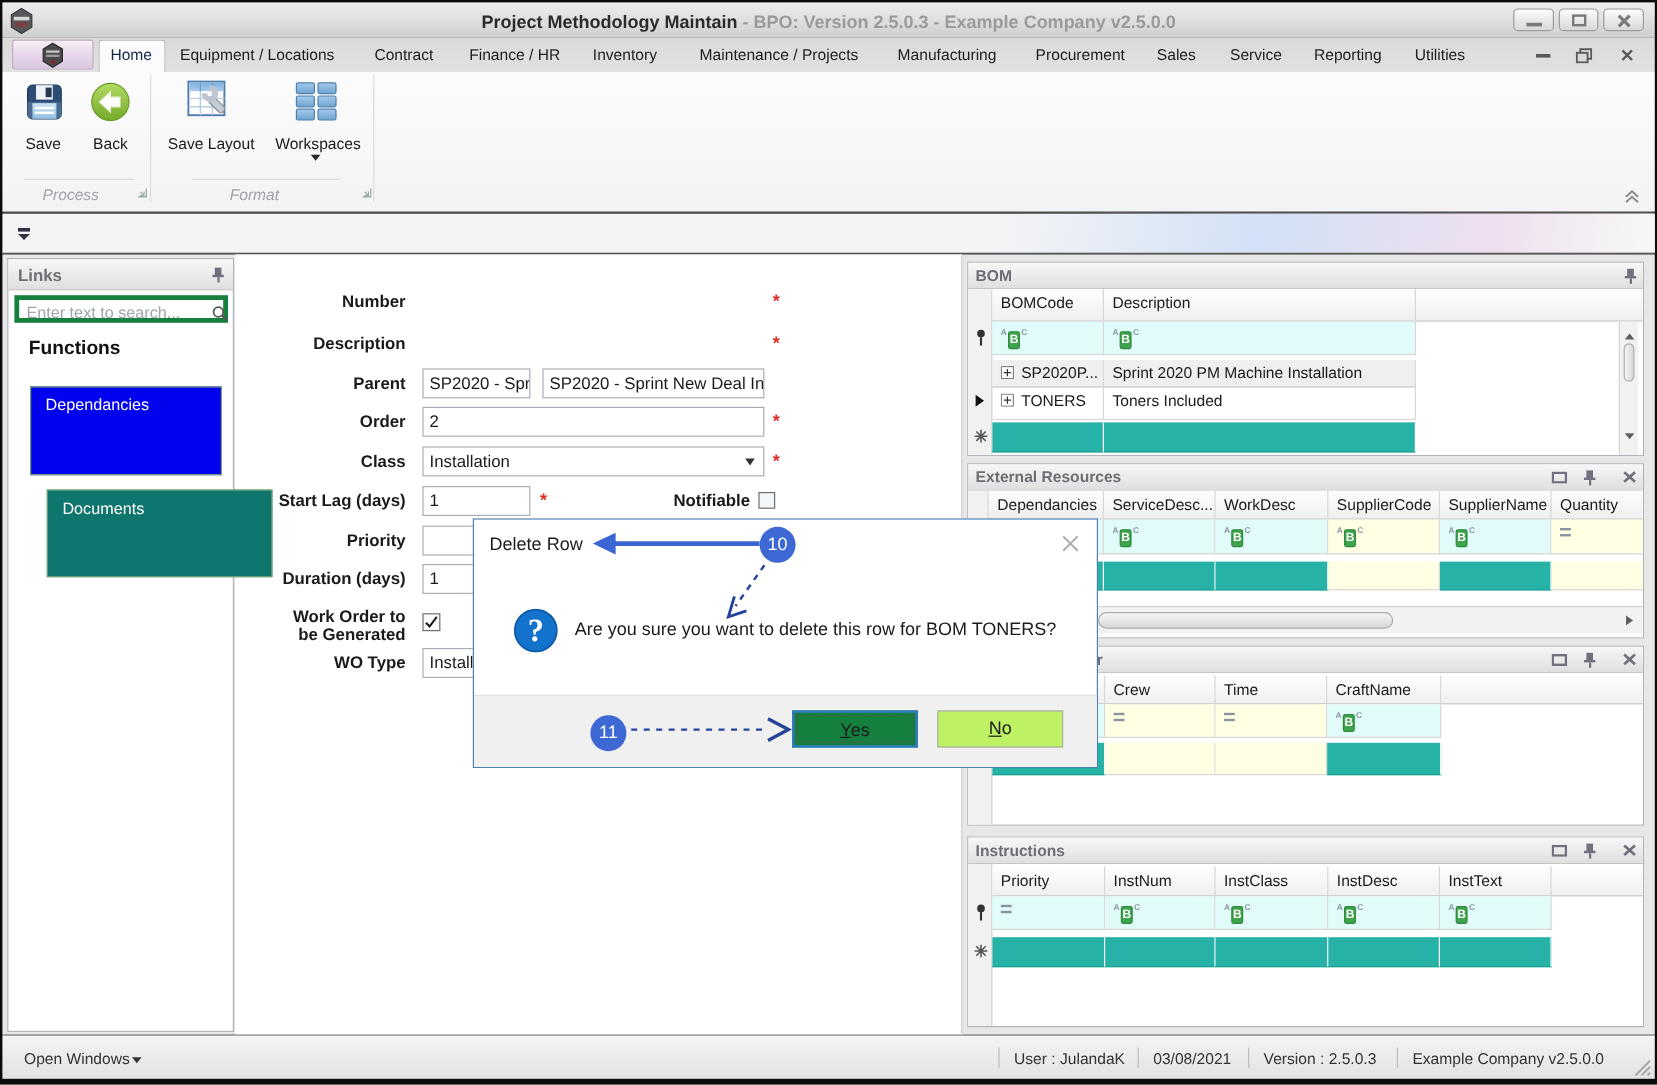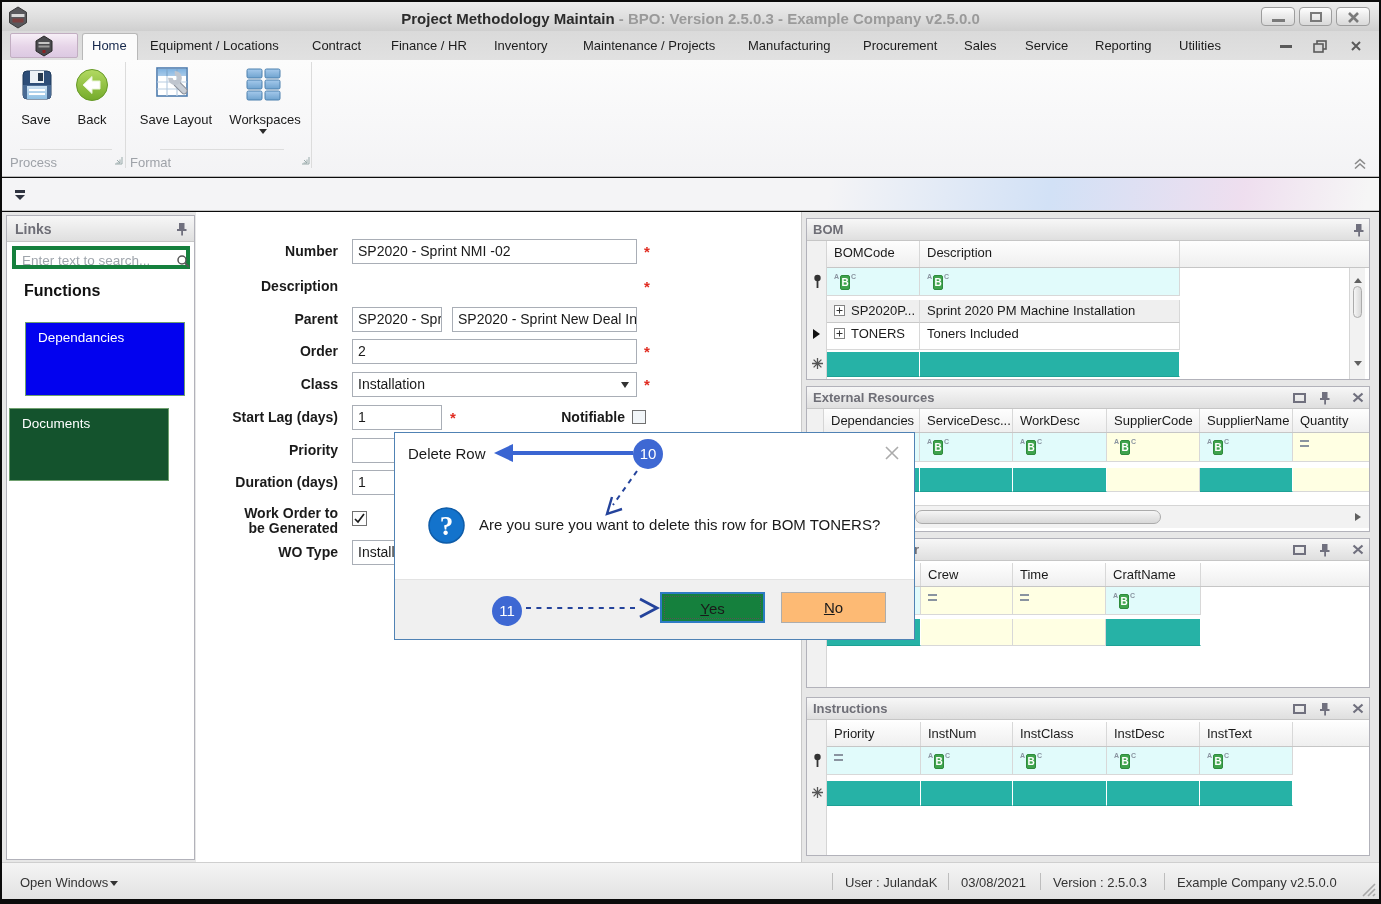--- a/index.html
+++ b/index.html
@@ -13,21 +13,21 @@
 .wbtn { position:absolute; top:5px; height:19px; width:34px; border:1px solid #9d9d9d; border-radius:4px;
   background:linear-gradient(#FEFEFE,#ECECEC 45%,#D9D9D9); }
 
 .tabrow { position:absolute; left:2px; top:31px; width:1377px; height:29px;
   background:linear-gradient(#DADADA,#E1E1E1); }
 .tab { position:absolute; top:7px; font-size:13px; color:#1d1d1d; white-space:nowrap; }
 
 .ribbon { position:absolute; left:2px; top:60px; width:1377px; height:117px; background:linear-gradient(#FCFCFC,#F3F3F5); border-bottom:1px solid #B9B9B9; }
 .biglabel { position:absolute; top:52px; font-size:13px; color:#1a1a1a; text-align:center; white-space:nowrap; }
 .gsep { position:absolute; top:2px; height:106px; width:1px; background:#DCDCDC; }
-.gfoot { position:absolute; top:95px; font-size:13px; color:#9EA2A8; text-align:left; }
+.gfoot { position:absolute; top:95px; font-size:13px; color:#9EA2A8; text-align:center;font-style:italic; }
 .strip { position:absolute; left:2px; top:178px; width:1377px; height:33px; background:#F4F4F6; border-bottom:1px solid #C5C5C5; }
 
 .content { position:absolute; left:2px; top:212px; width:1377px; height:650px; background:#E7E7E7; }
 
 .panel { position:absolute; background:#fff; border:1px solid #B2B2BA; }
 .phead { position:absolute; left:0; top:0; right:0; height:22px; background:linear-gradient(#F7F7F7,#DFDFDF); border-bottom:1px solid #C6C6C6; }
 .phead b { position:absolute; left:6px; top:3px; font-size:13px; color:#6E6E76; }
 .grid { position:absolute; left:0; right:0; background:#fff; }
 .ind { position:absolute; left:0; top:0; bottom:0; width:20px; background:#F1F1F1; border-right:1px solid #D5D5D5; }
 .chrow { position:absolute; background:linear-gradient(#FEFEFE,#EFEFEF); border-bottom:1px solid #C6C6C6; }
@@ -213,28 +213,27 @@
       <div class="tl" style="left:6px;top:3px;font-size:13.5px;color:#9FA5AC">Enter text to search...</div>
       <svg class="abs" style="left:160px;top:4px" width="14" height="14" viewBox="0 0 14 14">
             <circle cx="6" cy="6" r="4" fill="none" stroke="#555" stroke-width="1.5"></circle>
             <path d="M9,9 L13,13" stroke="#555" stroke-width="1.8"></path>
           </svg>
     </div>
     <div class="tl" style="left:17px;top:66px;font-size:16px;font-weight:bold;color:#111">Functions</div>
     <div class="abs" style="left:18px;top:106px;width:160px;height:74px;background:#0202EF;border:1px solid #6FA06F">
       <div class="tl" style="left:12px;top:7px;font-size:13.5px;color:#fff">Dependancies</div>
     </div>
-    <div class="abs" style="left:2px;top:192px;width:160px;height:73px;background:#14532d;border:1px solid #6FA06F">
+    <div class="abs" style="left:32px;top:192px;width:188px;height:73px;background:#0f766e;border:1px solid #6FA06F">
       <div class="tl" style="left:12px;top:7px;font-size:13.5px;color:#fff">Documents</div>
     </div>
   </div>
 </div>
 
 <div class="flabel" style="top:243px">Number</div>
-<div class="field" style="left:352px;top:239px;width:285px">SP2020 - Sprint NMI -02</div>
 <div class="ast" style="left:644px;top:243px">*</div>
 <div class="flabel" style="top:278px">Description</div>
 <div class="ast" style="left:644px;top:278px">*</div>
 <div class="flabel" style="top:311px">Parent</div>
 <div class="field" style="left:352px;top:307px;width:90px">SP2020 - Sprin</div>
 <div class="field" style="left:452px;top:307px;width:185px">SP2020 - Sprint New Deal Inst</div>
 <div class="flabel" style="top:343px">Order</div>
 <div class="field" style="left:352px;top:339px;width:285px">2</div>
 <div class="ast" style="left:644px;top:343px">*</div>
 <div class="flabel" style="top:376px">Class</div>
@@ -454,21 +453,21 @@
       </svg>
   <svg class="abs" style="left:33px;top:74px" width="37" height="37" viewBox="0 0 37 37">
     <circle cx="18.5" cy="18.5" r="17.5" fill="#1373CC" stroke="#0E5CA8" stroke-width="1.5"></circle>
     <text x="18.5" y="27.5" font-size="27" font-weight="bold" fill="#fff" text-anchor="middle" font-family="Liberation Serif, serif">?</text>
   </svg>
   <div class="tl" style="left:84px;top:83px;font-size:15px;color:#1a1a1a">Are you sure you want to delete this row for BOM TONERS?</div>
   <div class="abs" style="left:0;top:146px;width:519px;height:60px;background:#F0F0F0;border-top:1px solid #E3E3E3"></div>
   <div class="btn" style="left:265px;top:159px;border:2px solid #2E7BC4;background:#15803d">
     <div class="abs" style="left:2px;top:2px;right:2px;bottom:2px;border:1px dotted #555"></div><u style="text-decoration:underline">Y</u>es
   </div>
-  <div class="btn" style="left:386px;top:159px;border:1px solid #ADADAD;background:#fdba74;line-height:29px"><u>N</u>o</div>
+  <div class="btn" style="left:386px;top:159px;border:1px solid #ADADAD;background:#bef264;line-height:29px"><u>N</u>o</div>
 </div>
 
 <svg class="abs" style="left:0;top:0;z-index:50;pointer-events:none" width="1381" height="904" viewBox="0 0 1381 904">
   <line x1="509" y1="453" x2="633" y2="453" stroke="#3A65D2" stroke-width="4"></line>
   <polygon points="494,453 513,444 513,462" fill="#3A65D2"></polygon>
   <line x1="637" y1="471" x2="613" y2="505" stroke="#24439B" stroke-width="2" stroke-dasharray="5,5"></line>
   <path d="M612,497 L607,514 L622,509" fill="none" stroke="#24439B" stroke-width="2.4"></path>
   <line x1="526" y1="608" x2="636" y2="608" stroke="#24439B" stroke-width="2" stroke-dasharray="5,5.4"></line>
   <path d="M640,599 L657,608 L640,617" fill="none" stroke="#24439B" stroke-width="2.8"></path>
 </svg>

